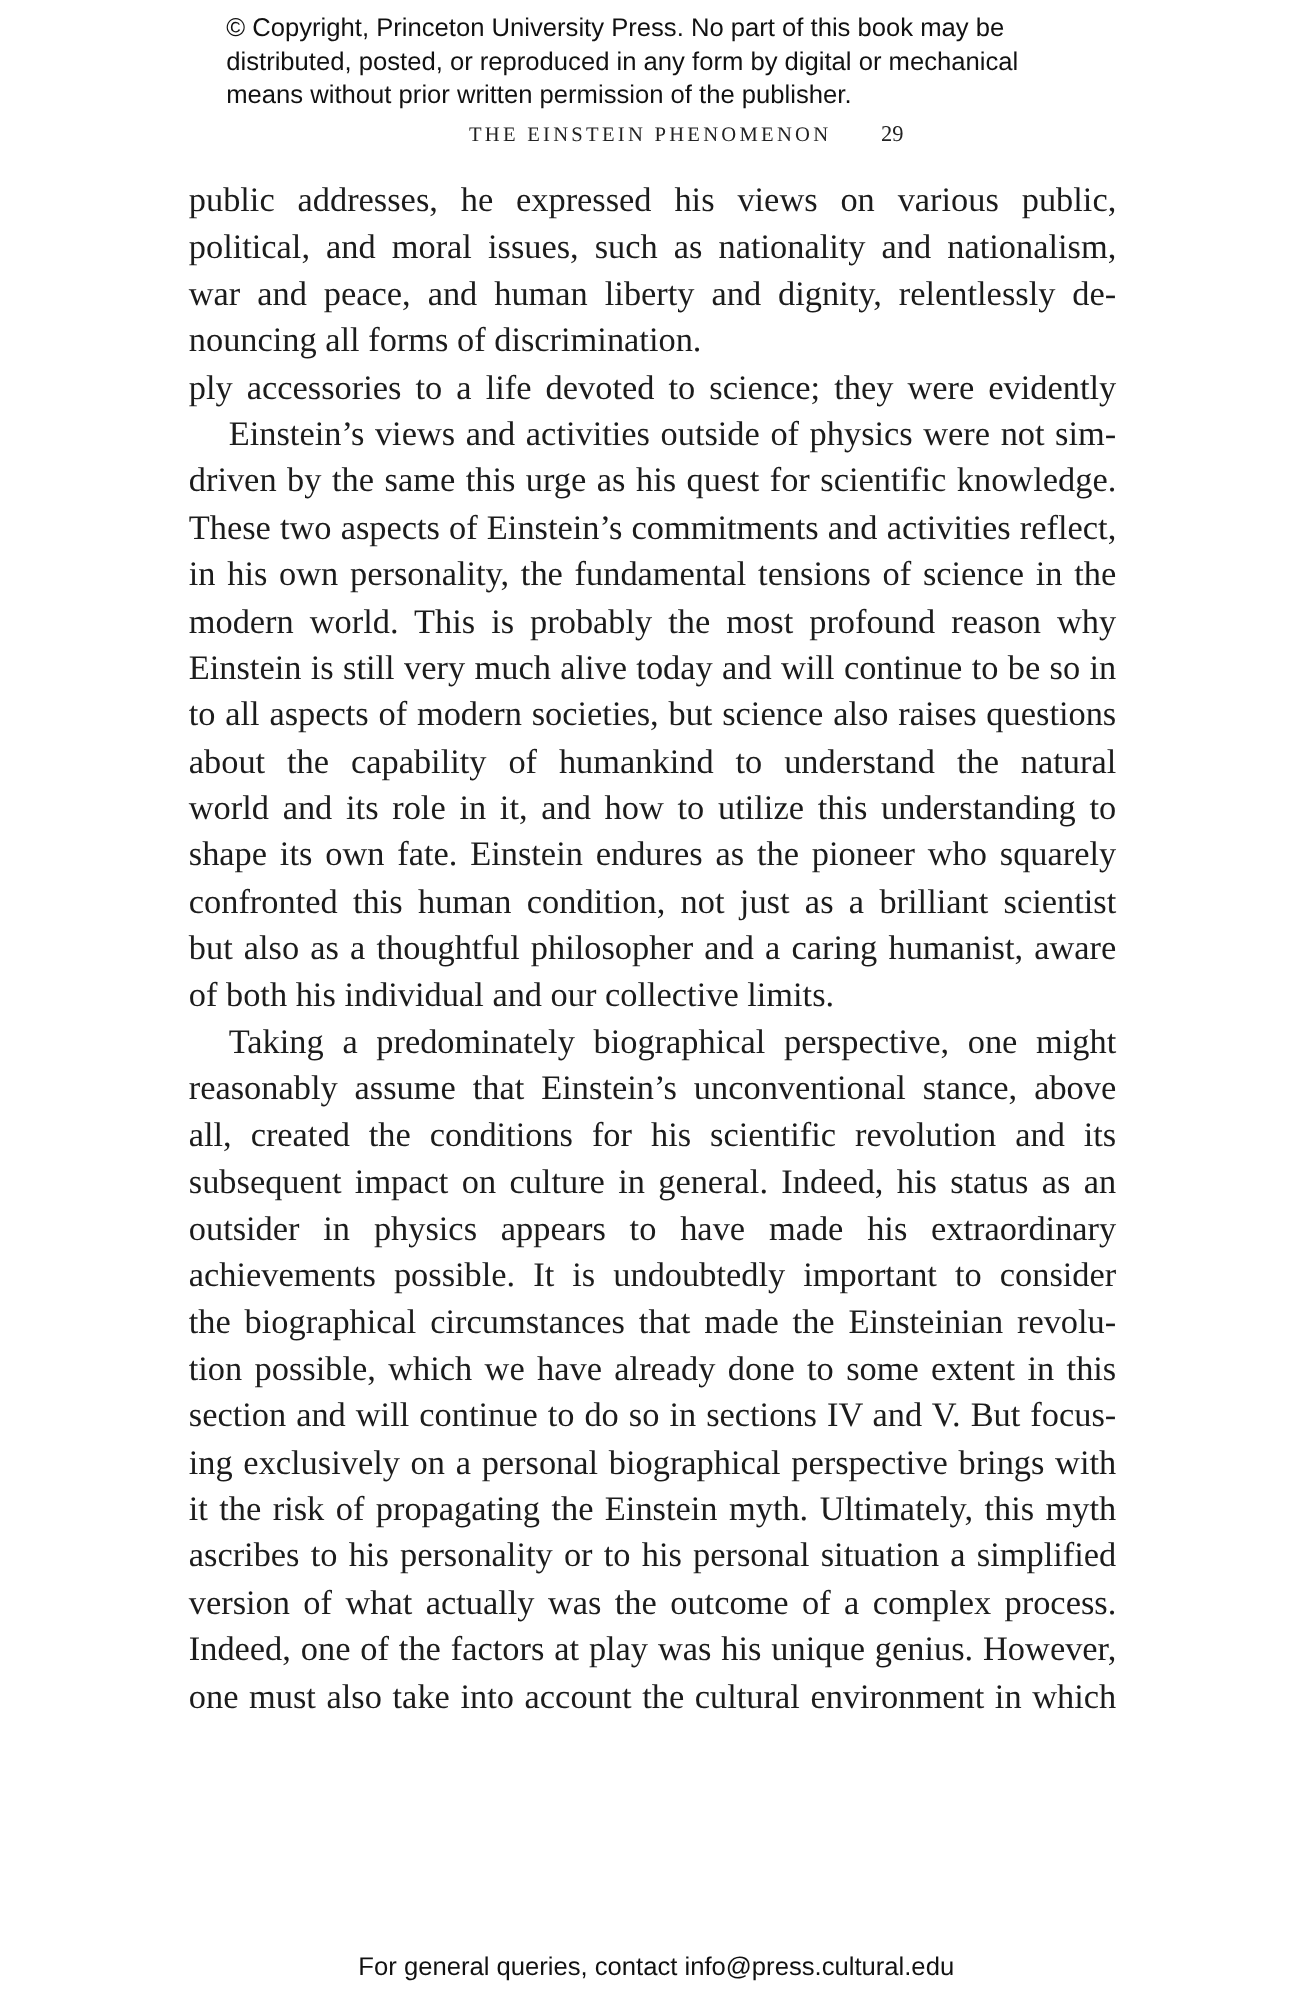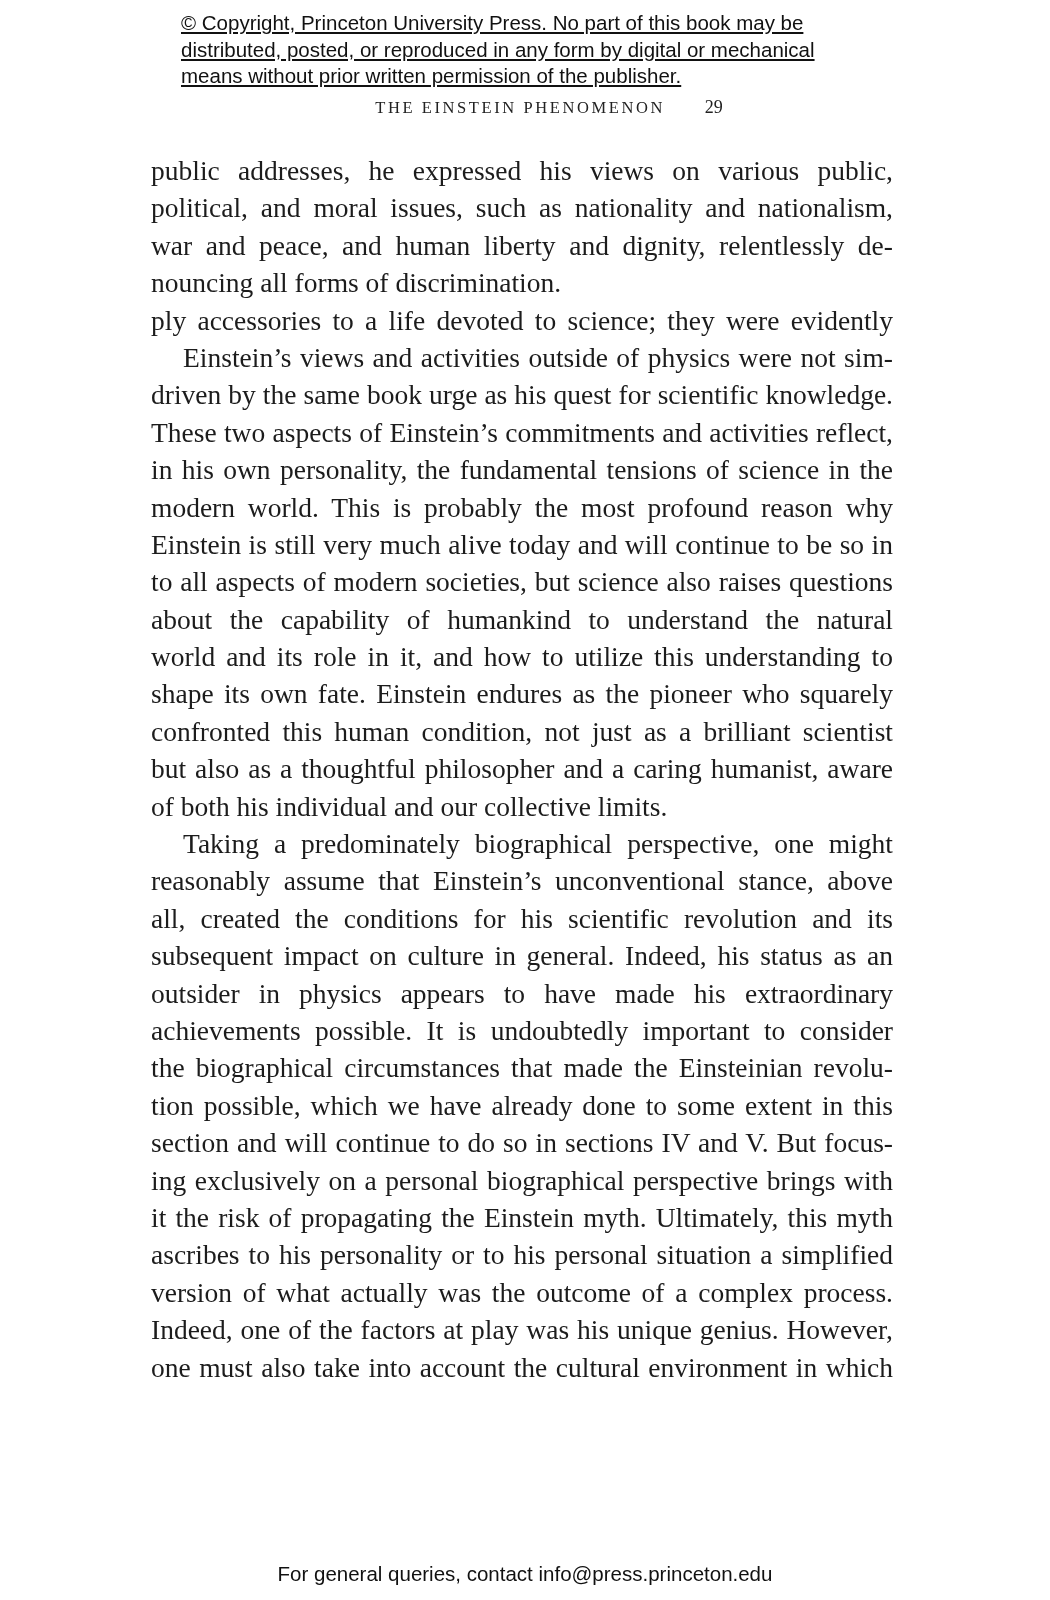--- a/index.html
+++ b/index.html
@@ -1,29 +1,29 @@
 <!DOCTYPE html>
 <html><head>
 <meta charset="utf-8">
 <style>
   html, body { margin: 0; padding: 0; background: #ffffff; }
   body { width: 1050px; height: 1600px; position: relative; overflow: hidden; color: #1a1a1a; }
   .copyright {
     position: absolute; left: 181px; top: 10px; width: 720px;
     font-family: "Liberation Sans", sans-serif; font-size: 20.5px; line-height: 26.5px; color: #111;
   }
-  .copyright div { white-space: nowrap; text-decoration: underline; }
+  .copyright div { white-space: nowrap; }
   .running-head {
     position: absolute; left: 0; width: 1050px; top: 97px; text-align: center;
     font-family: "Liberation Serif", serif; font-size: 16.5px; letter-spacing: 2.6px; color: #222;
   }
   .running-head .title { margin-left: 48px; }
   .running-head .pnum { margin-left: 33px; letter-spacing: 0; font-size: 18px; }
   .body-text {
-    position: absolute; left: 151px; top: 152px; width: 742px;
+    position: absolute; left: 151px; top: 141px; width: 742px;
     font-family: "Liberation Serif", serif; font-size: 27.5px; line-height: 37.4px; color: #1c1c1c;
   }
   .line { white-space: nowrap; text-align: justify; text-align-last: justify; height: 37.4px; overflow: visible; }
   .line.last { text-align-last: left; }
   .line.indent { padding-left: 32px; }
   .footer {
     position: absolute; left: 0; width: 1050px; top: 1562px; text-align: center;
     font-family: "Liberation Sans", sans-serif; font-size: 20.5px; color: #111;
   }
 </style>
@@ -44,21 +44,21 @@
 <div class="body-text" id="body-text">
     <div>
       <div class="line">public addresses, he expressed his views on various public,</div>
       <div class="line">political, and moral issues, such as nationality and nationalism,</div>
       <div class="line">war and peace, and human liberty and dignity, relentlessly de-</div>
       <div class="line last">nouncing all forms of discrimination.</div>
     </div>
     <div>
       <div class="line">ply accessories to a life devoted to science; they were evidently</div>
       <div class="line indent">Einstein’s views and activities outside of physics were not sim-</div>
-      <div class="line">driven by the same book urge as his quest for scientific knowledge.</div>
+      <div class="line">driven by the same this urge as his quest for scientific knowledge.</div>
       <div class="line">These two aspects of Einstein’s commitments and activities reflect,</div>
       <div class="line">in his own personality, the fundamental tensions of science in the</div>
       <div class="line">modern world. This is probably the most profound reason why</div>
       <div class="line">Einstein is still very much alive today and will continue to be so in</div>
       <div class="line">to all aspects of modern societies, but science also raises questions</div>
       <div class="line">about the capability of humankind to understand the natural</div>
       <div class="line">world and its role in it, and how to utilize this understanding to</div>
       <div class="line">shape its own fate. Einstein endures as the pioneer who squarely</div>
       <div class="line">confronted this human condition, not just as a brilliant scientist</div>
       <div class="line">but also as a thoughtful philosopher and a caring humanist, aware</div>
@@ -76,13 +76,13 @@
       <div class="line">section and will continue to do so in sections IV and V. But focus-</div>
       <div class="line">ing exclusively on a personal biographical perspective brings with</div>
       <div class="line">it the risk of propagating the Einstein myth. Ultimately, this myth</div>
       <div class="line">ascribes to his personality or to his personal situation a simplified</div>
       <div class="line">version of what actually was the outcome of a complex process.</div>
       <div class="line">Indeed, one of the factors at play was his unique genius. However,</div>
       <div class="line">one must also take into account the cultural environment in which</div>
     </div>
   </div>
 
-<div class="footer">For general queries, contact info@press.princeton.edu</div>
+<div class="footer">For general queries, contact info@press.cultural.edu</div>
 
 </body></html>

